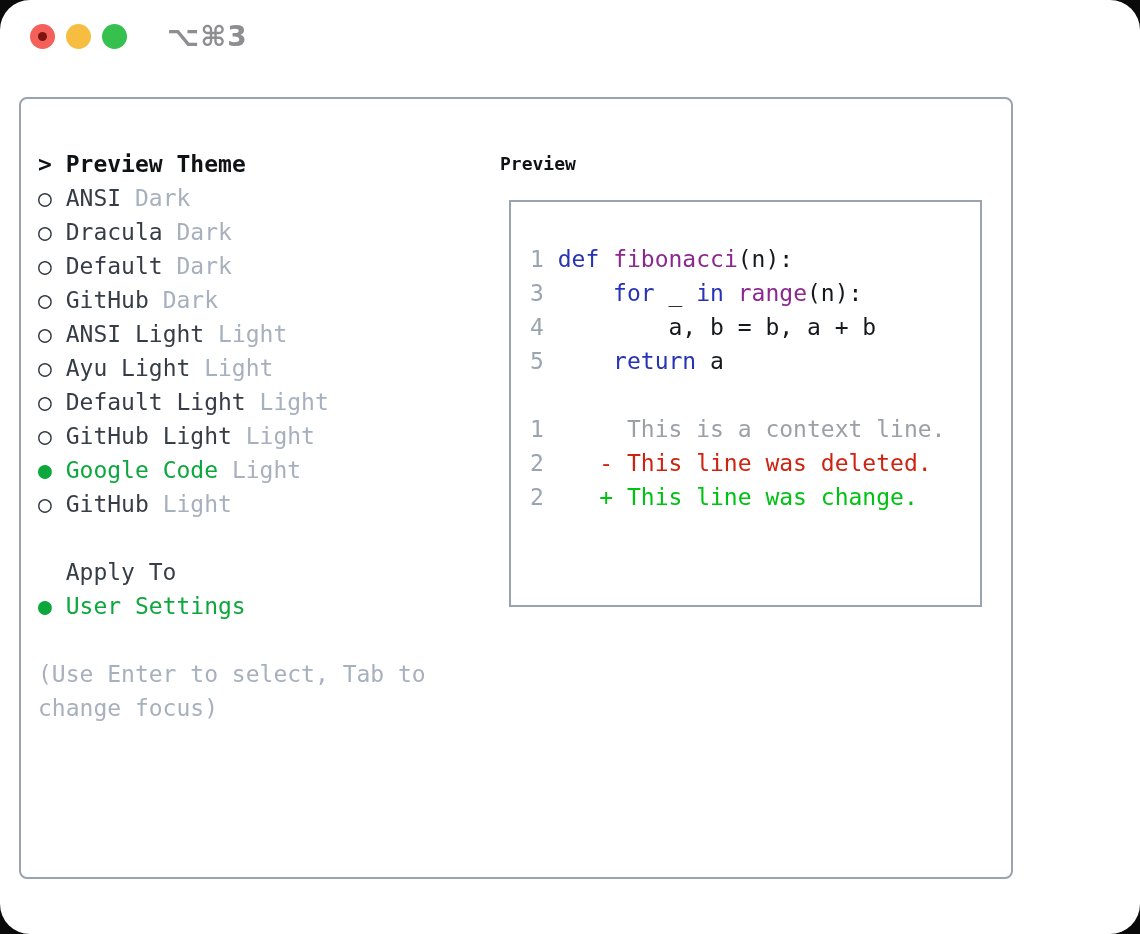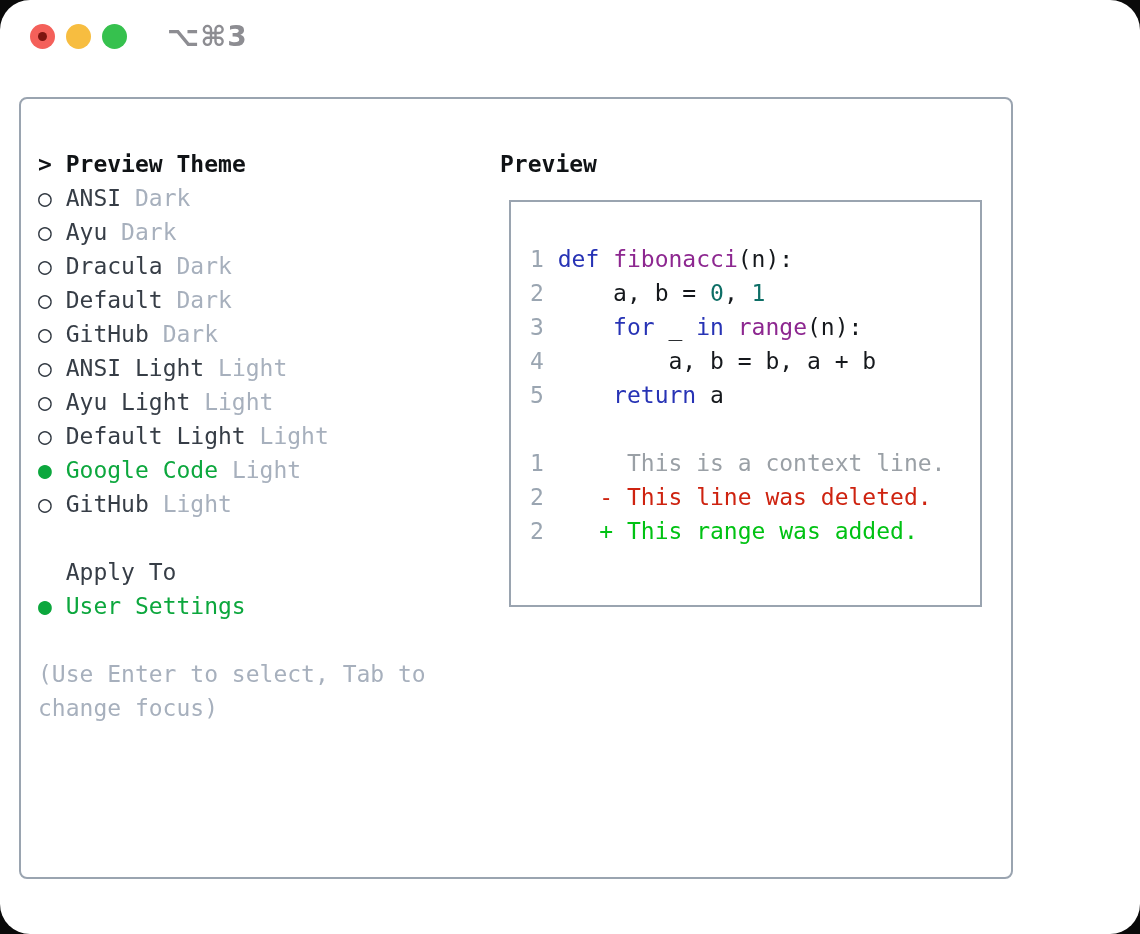--- a/index.html
+++ b/index.html
@@ -45,21 +45,21 @@
   .bold{font-weight:bold;color:var(--heading_black);}
   .sel{color:var(--accent_green);}
   .muted{color:var(--muted_gray);}
   .name{color:var(--item_dark);}
   .caret{font-weight:bold;color:var(--heading_black);}
   .indent2{padding-left:2ch;}
   .help{color:var(--muted_gray);}
   
   .preview-label{
     position:absolute;left:500px;top:147px;
-    font-size:23px;line-height:34px;font-weight:bold;color:var(--heading_black);
+    font-size:18px;line-height:34px;font-weight:bold;color:var(--heading_black);
   }
   .preview-box{
     position:absolute;left:509px;top:200px;width:473px;height:407px;
     border:2px solid var(--border_gray);background:#fff;
     box-sizing:border-box;
     padding:40px 8px 0 19px;
     overflow:hidden;
   }
   .code{font-size:23px;line-height:34px;color:var(--code_black);}
   .lineno{color:var(--lineno_gray);}
@@ -84,49 +84,48 @@
     <div class="light light-zoom"></div>
   </div>
   <div class="win-title">⌥⌘3</div>
 
   <div class="panel"></div>
 
   <div class="left-col">
     <div class="row bold"><span class="caret">&gt;</span><span> </span><span>Preview Theme</span></div>
     <div>
         <div class="row"><span class="name">○ </span><span class="name">ANSI</span><span class="muted"> Dark</span></div>
-        <div class="row"><span class="name">○ </span><span class="name">Ayu</span><span class="muted"> Dark</span></div>
         <div class="row"><span class="name">○ </span><span class="name">Dracula</span><span class="muted"> Dark</span></div>
         <div class="row"><span class="name">○ </span><span class="name">Default</span><span class="muted"> Dark</span></div>
         <div class="row"><span class="name">○ </span><span class="name">GitHub</span><span class="muted"> Dark</span></div>
         <div class="row"><span class="name">○ </span><span class="name">ANSI Light</span><span class="muted"> Light</span></div>
         <div class="row"><span class="name">○ </span><span class="name">Ayu Light</span><span class="muted"> Light</span></div>
         <div class="row"><span class="name">○ </span><span class="name">Default Light</span><span class="muted"> Light</span></div>
+        <div class="row"><span class="name">○ </span><span class="name">GitHub Light</span><span class="muted"> Light</span></div>
         <div class="row"><span class="sel">● </span><span class="sel">Google Code</span><span class="muted"> Light</span></div>
         <div class="row"><span class="name">○ </span><span class="name">GitHub</span><span class="muted"> Light</span></div>
       </div>
     <div class="row"> </div>
     <div class="row indent2"><span>Apply To</span></div>
     <div>
         <div class="row"><span class="sel">● </span><span class="sel">User Settings</span></div>
       </div>
     <div class="row"> </div>
     <div class="row help">(Use Enter to select, Tab to</div>
     <div class="row help">change focus)</div>
   </div>
 
   <div class="preview-label">Preview</div>
 
   <div class="preview-box">
     <div class="code">
         <div class="row"><span class="lineno">1</span><span class="plain"> </span><span class="kw">def</span><span class="plain"> </span><span class="fn">fibonacci</span><span class="plain">(n):</span></div>
-        <div class="row"><span class="lineno">2</span><span class="plain">     a, b = </span><span class="num">0</span><span class="plain">, </span><span class="num">1</span></div>
         <div class="row"><span class="lineno">3</span><span class="plain">     </span><span class="kw">for</span><span class="plain"> _ </span><span class="kw">in</span><span class="plain"> </span><span class="fn">range</span><span class="plain">(n):</span></div>
         <div class="row"><span class="lineno">4</span><span class="plain">         a, b = b, a + b</span></div>
         <div class="row"><span class="lineno">5</span><span class="plain">     </span><span class="kw">return</span><span class="plain"> a</span></div>
         <div class="row"></div>
         <div class="row"><span class="lineno">1</span><span class="ctx">      This is a context line.</span></div>
         <div class="row"><span class="lineno">2</span><span class="del">    - This line was deleted.</span></div>
-        <div class="row"><span class="lineno">2</span><span class="add">    + This range was added.</span></div>
+        <div class="row"><span class="lineno">2</span><span class="add">    + This line was change.</span></div>
       </div>
   </div>
 
 </div>
 
 </body></html>

